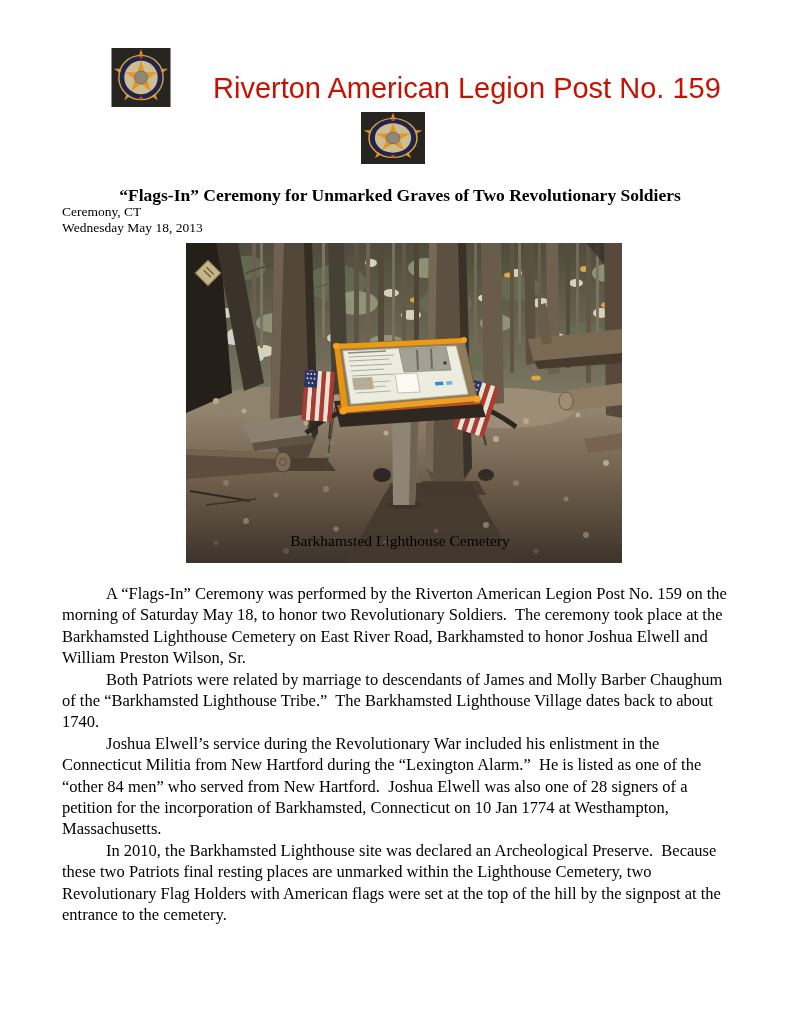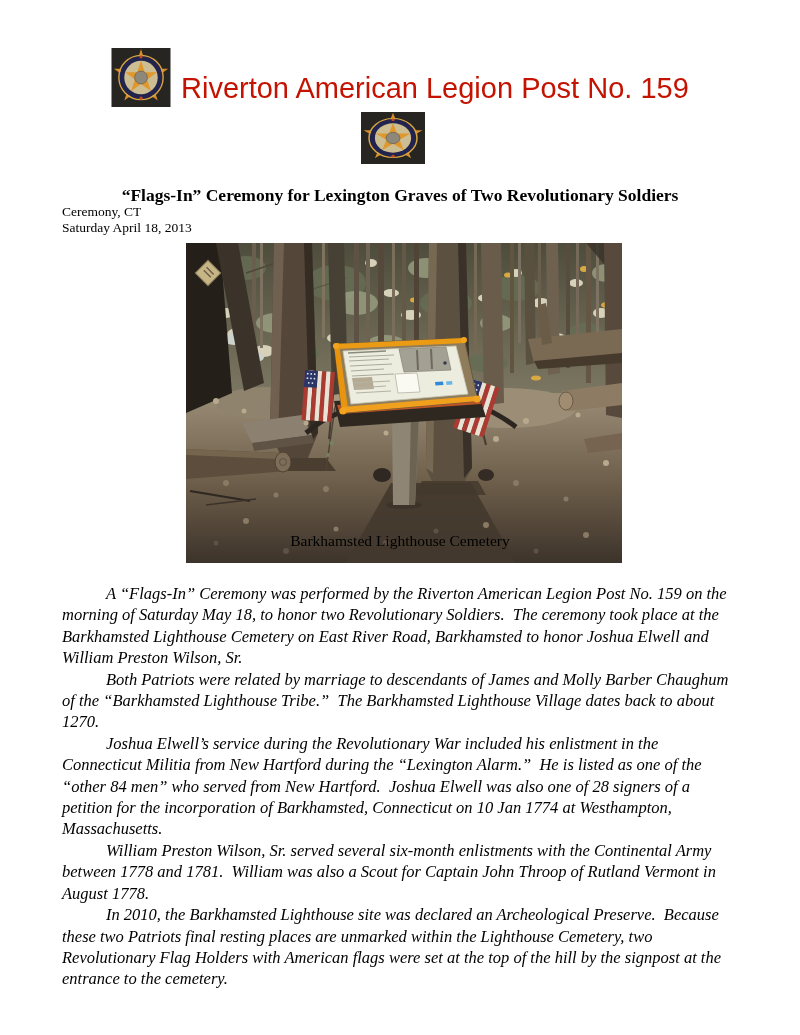--- a/index.html
+++ b/index.html
@@ -15,49 +15,49 @@
   .emblem-2{position:absolute;left:361px;top:112px;width:64px;height:52px;}
   .headline{
     position:absolute;left:62px;top:185px;width:676px;text-align:center;
     font-size:17.5px;font-weight:bold;
   }
   .dateline{position:absolute;left:62px;top:204px;font-size:13.5px;line-height:15.5px;}
   .photo-wrap{position:absolute;left:186px;top:243px;width:436px;height:320px;}
   .photo-wrap svg{display:block;width:436px;height:320px;}
   .caption{position:absolute;left:62px;top:532px;width:676px;text-align:center;font-size:15.5px;}
   .article{position:absolute;left:62px;top:583px;width:677px;font-size:16.5px;line-height:21.4px;}
-  .article p{margin:0;text-indent:44px;white-space:pre-wrap;font-style:italic;}
+  .article p{margin:0;text-indent:44px;white-space:pre-wrap;}
 </style>
 </head>
 <body>
 
 <svg class="emblem-1" viewBox="0 0 60 60" aria-hidden="true">
   <g id="legion-emblem">
     <rect width="60" height="60" fill="#262522"></rect>
     <polygon fill="#d78c2a" points="30,1 36.5,21.1 57.6,21 40.5,33.4 47,53.5 30,41 13,53.5 19.5,33.4 2.4,21 23.5,21.1"></polygon>
     <circle cx="30" cy="30" r="22" fill="#23244e"></circle>
     <circle cx="30" cy="30" r="22.5" fill="none" stroke="#d9a542" stroke-width="1.4"></circle>
     <circle cx="30" cy="30" r="17" fill="#cdbd92"></circle>
     <polygon fill="#e0972c" points="30,13 33.8,24.7 46.2,24.7 36.2,32 40,43.8 30,36.5 20,43.8 23.8,32 13.8,24.7 26.2,24.7"></polygon>
     <circle cx="30" cy="30" r="6.5" fill="#8e887a" stroke="#6b6558" stroke-width="0.8"></circle>
     <circle cx="30" cy="51" r="1.6" fill="#c34a20"></circle>
     <circle cx="30" cy="9" r="1.6" fill="#c34a20"></circle>
   </g>
 </svg>
 
-<div class="page-title" style="color: rgb(196, 19, 0);">Riverton American Legion Post No. 159</div>
+<div class="page-title" style="color: rgb(196, 19, 0); margin-left: 32px;">Riverton American Legion Post No. 159</div>
 
 <svg class="emblem-2" viewBox="0 0 60 60" preserveAspectRatio="none" aria-hidden="true">
   <use href="#legion-emblem"></use>
 </svg>
 
-<div class="headline">“Flags-In” Ceremony for Lexington Graves of Two Revolutionary Soldiers</div>
+<div class="headline">“Flags-In” Ceremony for Unmarked Graves of Two Revolutionary Soldiers</div>
 <div class="dateline">
   <div>Ceremony, CT</div>
-  <div>Saturday April 18, 2013</div>
+  <div>Wednesday May 18, 2013</div>
 </div>
 
 <div class="photo-wrap">
 <svg viewBox="0 0 436 320" aria-hidden="true">
   <defs>
     <linearGradient id="gFol" x1="0" y1="0" x2="0" y2="1">
       <stop offset="0" stop-color="#4e4c3c"></stop>
           <stop offset="1" stop-color="#827d67"></stop>
     </linearGradient>
     <linearGradient id="gGround" x1="0" y1="0" x2="0" y2="1">
@@ -329,17 +329,16 @@
       <circle cx="259" cy="120" r="1.8" fill="#3c3c44"></circle>
     </g>
   </g>
 </svg>
 </div>
 
 <div class="caption">Barkhamsted Lighthouse Cemetery</div>
 
 <div class="article">
   <p>A “Flags-In” Ceremony was performed by the Riverton American Legion Post No. 159 on the morning of Saturday May 18, to honor two Revolutionary Soldiers.  The ceremony took place at the Barkhamsted Lighthouse Cemetery on East River Road, Barkhamsted to honor Joshua Elwell and William Preston Wilson, Sr.</p>
-  <p>Both Patriots were related by marriage to descendants of James and Molly Barber Chaughum of the “Barkhamsted Lighthouse Tribe.”  The Barkhamsted Lighthouse Village dates back to about 1270.</p>
+  <p>Both Patriots were related by marriage to descendants of James and Molly Barber Chaughum of the “Barkhamsted Lighthouse Tribe.”  The Barkhamsted Lighthouse Village dates back to about 1740.</p>
   <p>Joshua Elwell’s service during the Revolutionary War included his enlistment in the Connecticut Militia from New Hartford during the “Lexington Alarm.”  He is listed as one of the “other 84 men” who served from New Hartford.  Joshua Elwell was also one of 28 signers of a petition for the incorporation of Barkhamsted, Connecticut on 10 Jan 1774 at Westhampton, Massachusetts.</p>
-  <p>William Preston Wilson, Sr. served several six-month enlistments with the Continental Army between 1778 and 1781.  William was also a Scout for Captain John Throop of Rutland Vermont in August 1778.</p>
   <p>In 2010, the Barkhamsted Lighthouse site was declared an Archeological Preserve.  Because these two Patriots final resting places are unmarked within the Lighthouse Cemetery, two Revolutionary Flag Holders with American flags were set at the top of the hill by the signpost at the entrance to the cemetery.</p>
 </div>
 
 </body></html>

